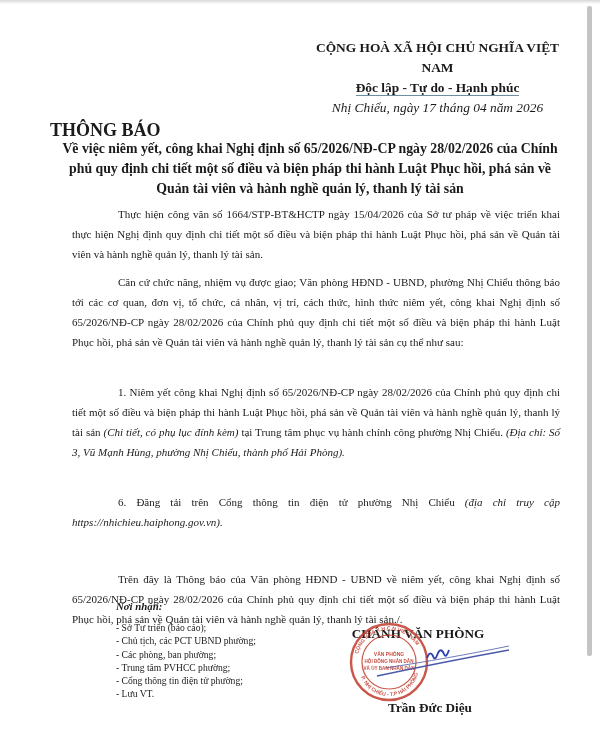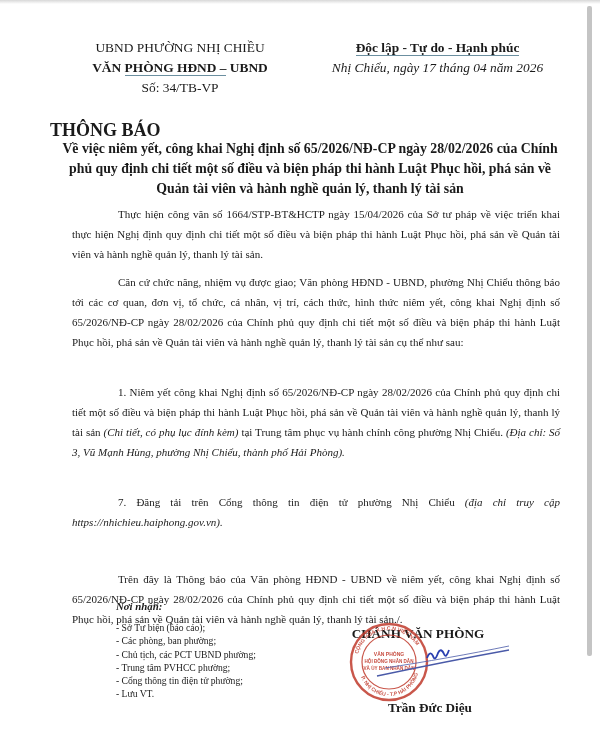--- a/index.html
+++ b/index.html
@@ -36,31 +36,23 @@
   .sigline { position:absolute; left:375px; top:640px; width:135px; height:45px; }
   .signer { position:absolute; left:360px; top:700px; width:140px; text-align:center; font-weight:bold; font-size:13.2px; }
 </style>
 </head>
 <body>
 
 <div class="page">
   <div class="topshade"></div>
   <div class="scrollbar"></div>
 
-  <div class="hdr-left">
-    <div class="org1">UBND PHƯỜNG NHỊ CHIỀU</div>
-    <div class="org2">
-      <span>VĂN</span>
-      <span class="ul">PHÒNG HĐND –</span>
-      <span>UBND</span>
-    </div>
-    <div>Số: 34/TB-VP</div>
-  </div>
 
   <div class="hdr-right">
+    <div class="nation">CỘNG HOÀ XÃ HỘI CHỦ NGHĨA VIỆT NAM</div>
     <div class="motto"><span>Độc lập - Tự do - Hạnh phúc</span></div>
     <div class="date">Nhị Chiểu, ngày 17 tháng 04 năm 2026</div>
   </div>
 
   <div class="title">THÔNG BÁO</div>
   <div class="subject">Về việc niêm yết, công khai Nghị định số 65/2026/NĐ-CP ngày 28/02/2026 của Chính phủ quy định chi tiết một số điều và biện pháp thi hành Luật Phục hồi, phá sản về Quản tài viên và hành nghề quản lý, thanh lý tài sản</div>
 
   <div class="body" style="top:204px; width:488px;">
     <span class="ind"></span><span>Thực hiện công văn số 1664/STP-BT&amp;HCTP ngày 15/04/2026 của Sở tư pháp về việc triển khai thực hiện Nghị định quy định chi tiết một số điều và biện pháp thi hành Luật Phục hồi, phá sản về Quản tài viên và hành nghề quản lý, thanh lý tài sản.</span>
   </div>
@@ -70,33 +62,33 @@
   </div>
 
   <div class="body" style="top:382px; width:488px;">
     <span class="ind"></span><span>1. Niêm yết công khai Nghị định số 65/2026/NĐ-CP ngày 28/02/2026 của Chính phủ quy định chi tiết một số điều và biện pháp thi hành Luật Phục hồi, phá sản về Quản tài viên và hành nghề quản lý, thanh lý tài sản</span>
     <i>(Chi tiết, có phụ lục đính kèm)</i>
     <span>tại Trung tâm phục vụ hành chính công phường Nhị Chiểu.</span>
     <i>(Địa chỉ: Số 3, Vũ Mạnh Hùng, phường Nhị Chiểu, thành phố Hải Phòng).</i>
   </div>
 
   <div class="body" style="top:492px; width:488px;">
-    <span class="ind"></span><span>7. Đăng tải trên Cổng thông tin điện tử phường Nhị Chiểu</span>
+    <span class="ind"></span><span>6. Đăng tải trên Cổng thông tin điện tử phường Nhị Chiểu</span>
     <i>(địa chỉ truy cập https://nhichieu.haiphong.gov.vn).</i>
   </div>
 
   <div class="body" style="top:541px; width:488px;margin-top:28px;">
     <span class="ind"></span><span>Trên đây là Thông báo của Văn phòng HĐND - UBND về niêm yết, công khai Nghị định số 65/2026/NĐ-CP ngày 28/02/2026 của Chính phủ quy định chi tiết một số điều và biện pháp thi hành Luật Phục hồi, phá sản về Quản tài viên và hành nghề quản lý, thanh lý tài sản./.</span>
   </div>
 
   <div class="recip">
     <div class="lbl">Nơi nhận:</div>
-    <div>- Sở Tư biện (báo cáo);</div>
+    <div>- Sở Tư triển (báo cáo);</div>
+    <div>- Chủ tịch, các PCT UBND phường;</div>
     <div>- Các phòng, ban phường;</div>
-    <div>- Chủ tịch, các PCT UBND phường;</div>
     <div>- Trung tâm PVHCC phường;</div>
     <div>- Cổng thông tin điện tử phường;</div>
     <div>- Lưu VT.</div>
   </div>
 
   <div class="sign-title">CHÁNH VĂN PHÒNG</div>
 
   <svg class="stamp" viewBox="0 0 80 80">
     <circle cx="40" cy="40" r="38" fill="none" stroke="#c0392b" stroke-width="2.4" opacity="0.85"></circle>
     <circle cx="40" cy="40" r="27" fill="none" stroke="#c0392b" stroke-width="1.2" opacity="0.85"></circle>

